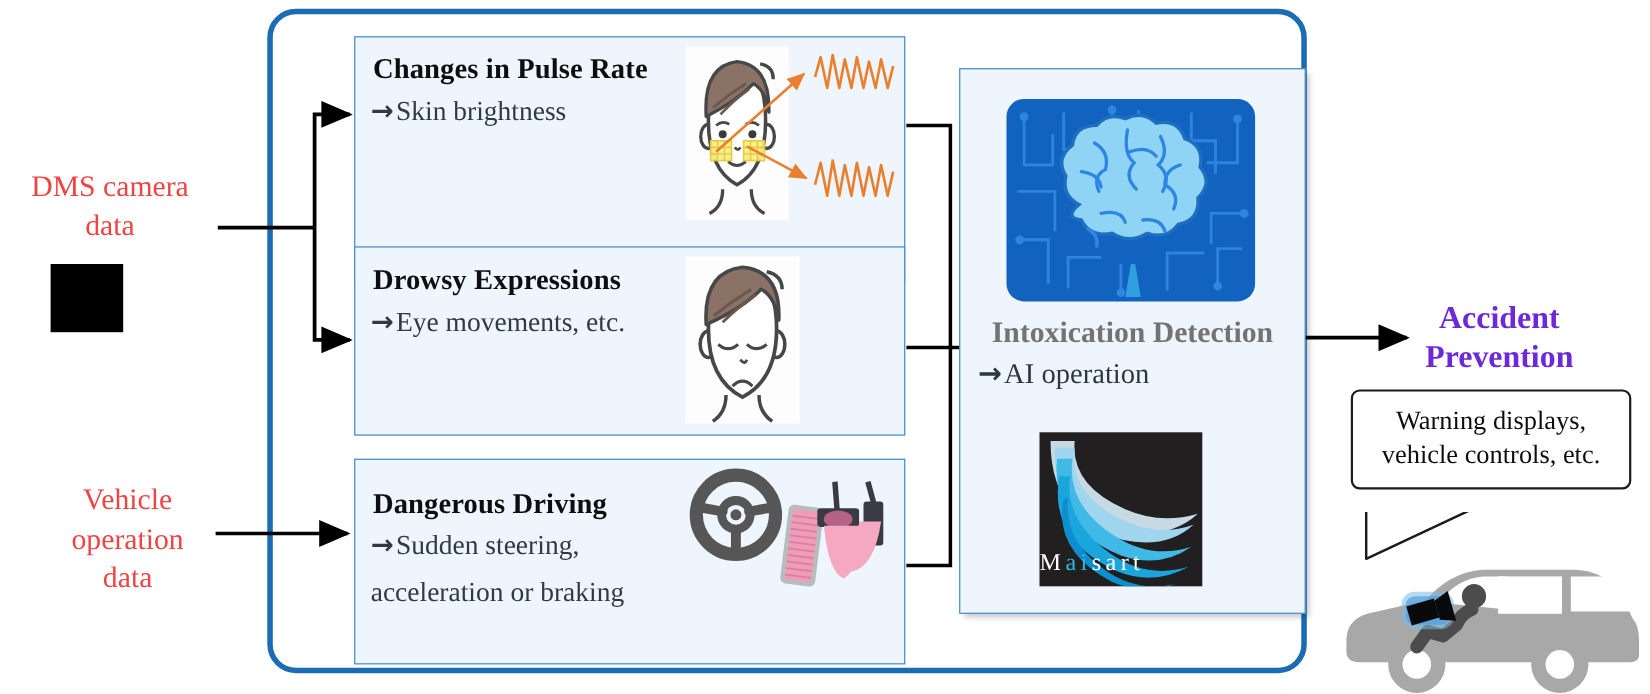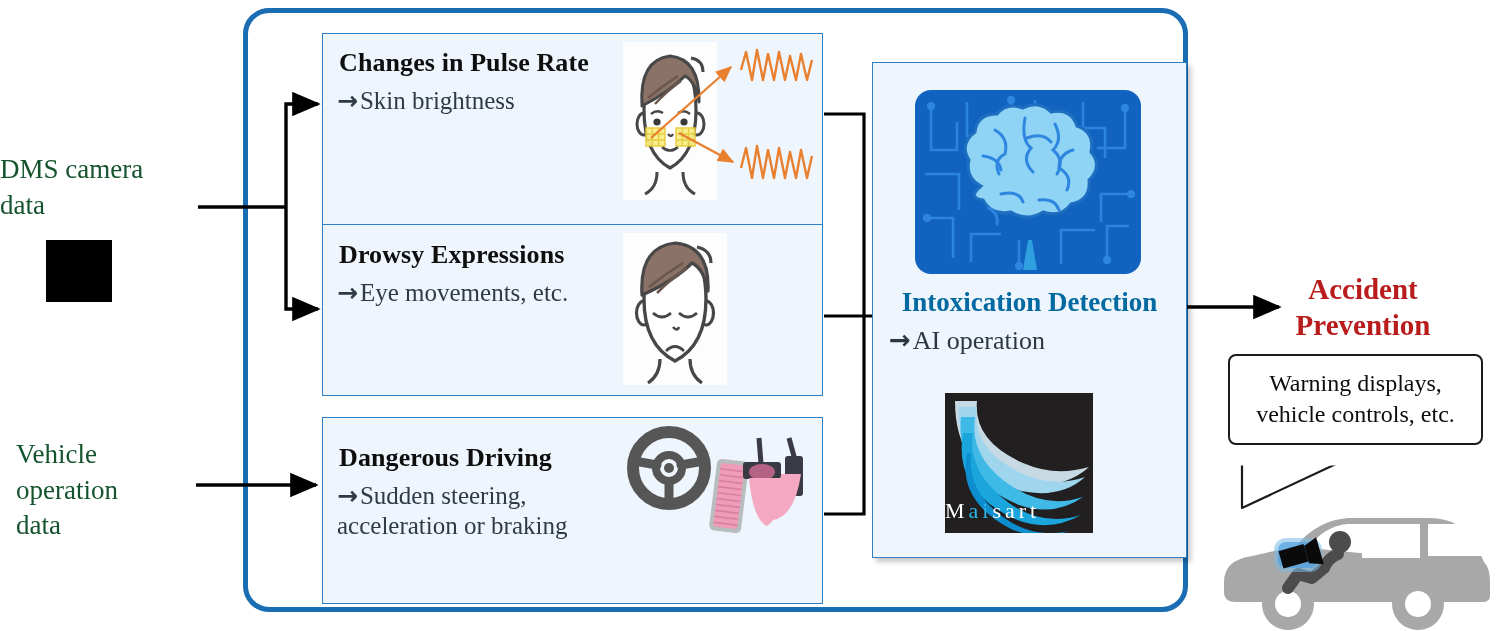--- a/index.html
+++ b/index.html
@@ -1,21 +1,21 @@
 <!DOCTYPE html>
 <html><head>
 <meta charset="utf-8">
 <style>
   html,body{margin:0;padding:0;background:#ffffff;}
   body{width:1500px;height:631px;position:relative;overflow:hidden;
        font-family:"Liberation Serif","DejaVu Serif",serif;color:#111;}
   .abs{position:absolute;}
 
   
-  .src-label{width:200px;text-align:left;font-size:27px;line-height:1.32;color:#14532d;}
+  .src-label{width:200px;text-align:center;font-size:27px;line-height:1.32;color:#ef4444;}
 
   
   .cam-glyph{position:relative;width:108px;height:62px;}
   .cam-glyph .body{position:absolute;left:0;top:0;width:66px;height:62px;background:#000;}
   .cam-glyph .lens{position:absolute;left:62px;top:2px;width:0;height:0;
       border-top:29px solid transparent;border-bottom:29px solid transparent;border-left:46px solid #000;
       transform:scaleX(-1);transform-origin:left center;}
 
   
   .outer-frame{left:243px;top:8px;width:945px;height:604px;border:5px solid #1a6cb3;
@@ -23,31 +23,31 @@
 
   
   .fbox{background:#eef5fd;border:1.6px solid #2e7fc4;box-sizing:border-box;}
   .fbox .title{font-weight:bold;font-size:26px;letter-spacing:.1px;color:#0e0e0e;}
   .fbox .sub{font-size:25px;color:#2f3a46;line-height:1.18;}
   .arrowch{font-family:"DejaVu Sans",sans-serif;font-weight:bold;}
 
   
   .dpanel{background:#eef5fd;border:1.6px solid #2e7fc4;box-sizing:border-box;
           box-shadow:4px 4px 5px rgba(0,0,0,.22);}
-  .dpanel .title{font-weight:bold;font-size:27px;color:#0369a1;text-align:center;}
+  .dpanel .title{font-weight:bold;font-size:27px;color:#737373;text-align:center;}
   .dpanel .sub{font-size:26px;color:#2c3742;}
 
   
   .maisart{background:#211f20;position:relative;overflow:hidden;}
   .maisart .word{position:absolute;left:0;right:0;bottom:9px;
      font-family:Liberation Serif, serif;font-size:22px;letter-spacing:4px;color:#ffffff;}
   .maisart .word .ai{color:#2bb8e8;}
 
   
-  .acc-title{width:250px;text-align:center;font-weight:bold;font-size:29px;line-height:1.25;color:#b91c1c;}
+  .acc-title{width:250px;text-align:center;font-weight:bold;font-size:29px;line-height:1.25;color:#6d28d9;}
   .bubble{width:255px;border:2.2px solid #1b1b1b;border-radius:8px;background:#fff;
           text-align:center;font-size:24px;line-height:1.3;color:#0d0d0d;box-sizing:border-box;padding:12px 8px 13px;}
 
   svg{display:block;overflow:visible;}
 </style>
 </head>
 <body>
 
 <div class="abs src-label" style="left:0px;top:152px;">
   <div>DMS camera</div>
@@ -157,21 +157,21 @@
   </svg>
 </div>
 
 <div class="abs fbox" style="left:322px;top:417px;width:501px;height:187px;">
   <div class="abs title" style="left:16px;top:25px;">Dangerous Driving</div>
   <div class="abs" style="left:14px;top:63px;width:290px;">
     <div style="display:flex;align-items:baseline;gap:2px;">
       <span class="arrowch sub">→</span>
       <span class="sub">Sudden steering,</span>
     </div>
-    <div class="sub" style="margin-top:0;">acceleration or braking</div>
+    <div class="sub" style="margin-top:12px;">acceleration or braking</div>
   </div>
 
   <svg class="abs" style="left:298px;top:8px;width:190px;height:118px;" viewBox="0 0 190 118">
 
     <g>
       <circle cx="48" cy="42" r="36" fill="none" stroke="#565656" stroke-width="12"></circle>
       <circle cx="48" cy="42" r="13" fill="none" stroke="#565656" stroke-width="8"></circle>
       <circle cx="48" cy="42" r="5" fill="#565656"></circle>
       <path d="M19,36 L36,39 M77,36 L60,39 M48,57 L48,78" stroke="#565656" stroke-width="9" stroke-linecap="round"></path>
     </g>

